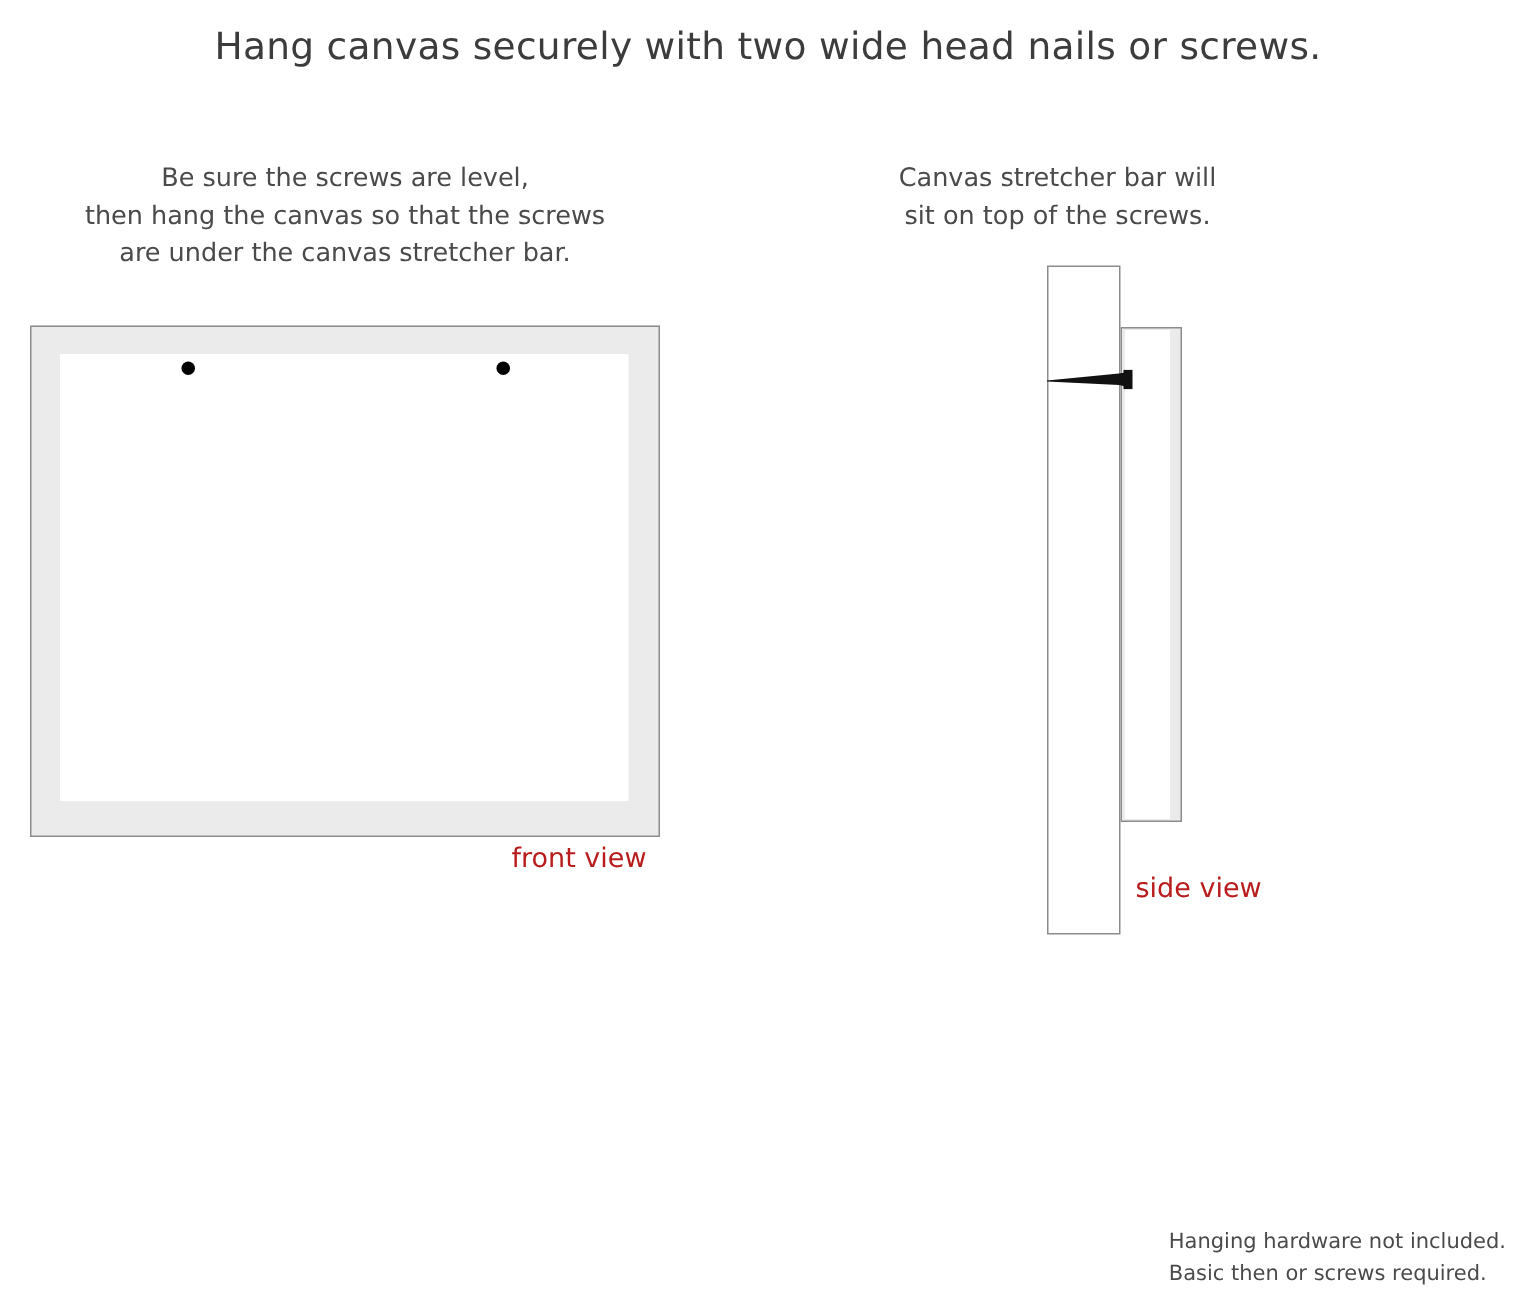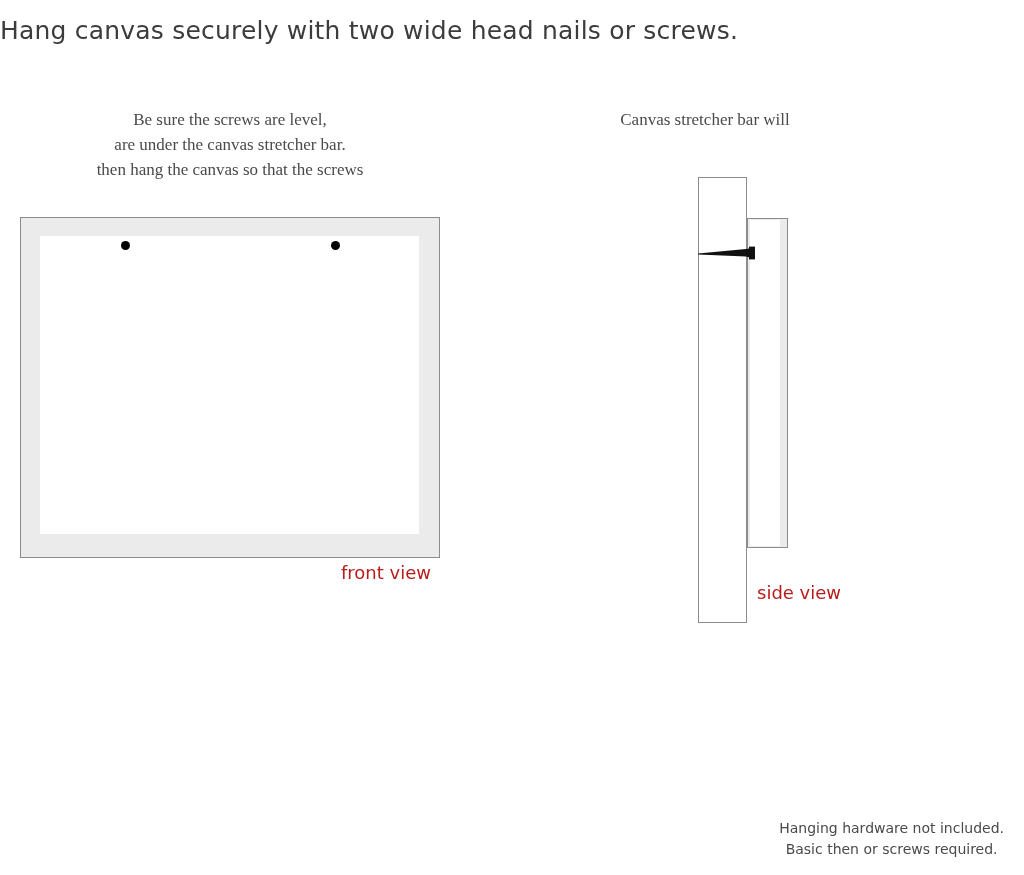--- a/index.html
+++ b/index.html
@@ -20,20 +20,21 @@
     background: #ffffff;
     overflow: hidden;
   }
 
   
   .title {
     position: absolute;
     left: 0;
     top: 16px;
     width: 1024px;
+    text-align: center;
     font-size: 25px;
     font-weight: 400;
     letter-spacing: 0.2px;
     color: #3c3c3c;
     white-space: nowrap;
   }
 
   
   .caption {
     position: absolute;
@@ -48,21 +49,20 @@
     top: 107px;
     width: 420px;
   }
   .caption-right {
     left: 585px;
     top: 107px;
     width: 240px;
   }
   .caption .line {
     display: block;
-    font-family: Liberation Serif, serif;
   }
 
   
   .view-label {
     position: absolute;
     font-size: 18px;
     color: #b91c1c;
     white-space: nowrap;
   }
   .label-front { left: 341px; top: 562px; }
@@ -150,41 +150,42 @@
     pointer-events: none;
   }
 
   
   .footnote {
     position: absolute;
     right: 20px;
     top: 818px;
     font-size: 14px;
     line-height: 21px;
-    text-align: center;
+    text-align: left;
     color: #4a4a4a;
     white-space: nowrap;
   }
   .footnote .line { display: block; }
 </style>
 </head>
 <body>
 
 <div id="page">
 
   <div class="title">Hang canvas securely with two wide head nails or screws.</div>
 
   <div class="caption caption-left">
     <span class="line">Be sure the screws are level,</span>
+    <span class="line">then hang the canvas so that the screws</span>
     <span class="line">are under the canvas stretcher bar.</span>
-    <span class="line">then hang the canvas so that the screws</span>
   </div>
 
   <div class="caption caption-right">
     <span class="line">Canvas stretcher bar will</span>
+    <span class="line">sit on top of the screws.</span>
   </div>
 
   <div class="front-view">
     <div class="front-frame"></div>
     <div class="front-inner"></div>
     <div class="screw-dot screw-left"></div>
     <div class="screw-dot screw-right"></div>
   </div>
 
   <div class="view-label label-front">front view</div>

